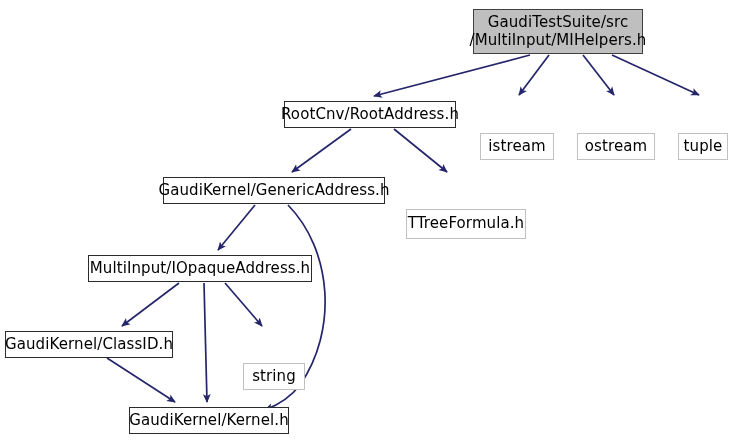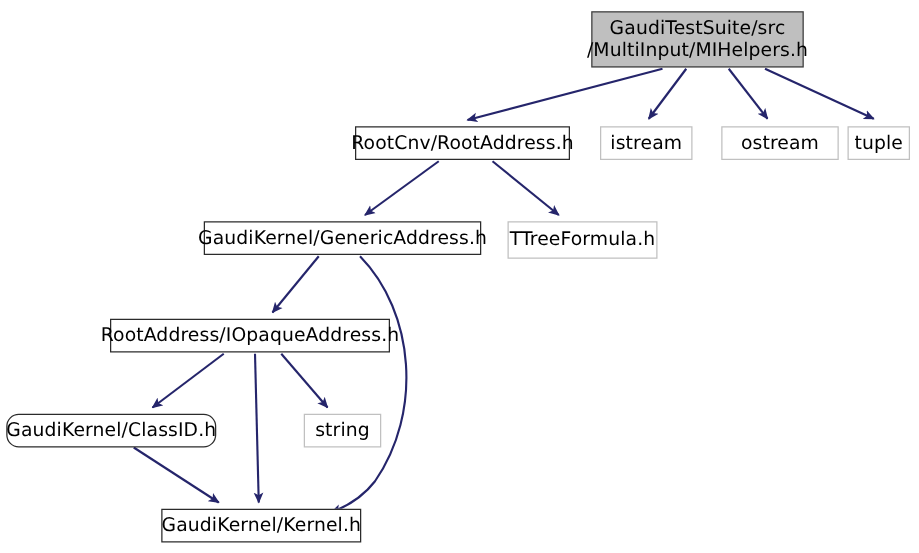--- a/index.html
+++ b/index.html
@@ -36,20 +36,21 @@
     font-size: 15px;
     letter-spacing: 0.1px;
   }
   .node.local {
     background: #ffffff;
     border: 1.6px solid #2b2b2b;
   }
   .node.system {
     background: #ffffff;
     border: 1.3px solid #c0c0c0;
+    margin-top: 32px;
   }
   .node.root {
     background: #bfbfbf;
     border: 1.6px solid #404040;
   }
 </style>
 </head>
 <body>
 
 <div id="canvas">
@@ -71,22 +72,22 @@
       <path d="M 179 283 L 122 326" fill="none" stroke="#25256b" stroke-width="1.7" marker-end="url(#arrow)"></path>
       <path d="M 225 283 L 262 326" fill="none" stroke="#25256b" stroke-width="1.7" marker-end="url(#arrow)"></path>
       <path d="M 204 283 L 207 402" fill="none" stroke="#25256b" stroke-width="1.7" marker-end="url(#arrow)"></path>
       <path d="M 107 358 L 175 402" fill="none" stroke="#25256b" stroke-width="1.7" marker-end="url(#arrow)"></path>
     </svg>
 
   <div class="node root" style="left: 473px; top: 9px; width: 170px; height: 45px;">GaudiTestSuite/src
 /MultiInput/MIHelpers.h</div>
   <div class="node local" style="left: 284px; top: 101px; width: 172px; height: 27px; text-align: center;">RootCnv/RootAddress.h</div>
   <div class="node system" style="left: 480px; top: 101px; width: 74px; height: 27px;">istream</div>
-  <div class="node system" style="left: 577px; top: 101px; width: 94px; height: 27px;">ostream</div>
+  <div class="node system" style="left: 577px; top: 101px; width: 78px; height: 27px;">ostream</div>
   <div class="node system" style="left: 678px; top: 101px; width: 50px; height: 27px;">tuple</div>
   <div class="node local" style="left: 163px; top: 177px; width: 222px; height: 27px;">GaudiKernel/GenericAddress.h</div>
   <div class="node system" style="left: 406px; top: 177px; width: 120px; height: 30px;">TTreeFormula.h</div>
-  <div class="node local" style="left: 88px; top: 255px; width: 224px; height: 27px;">RootAddress/IOpaqueAddress.h</div>
-  <div class="node local" style="left: 5px; top: 331px; width: 168px; height: 27px; border-radius: 10px;">GaudiKernel/ClassID.h</div>
+  <div class="node local" style="left: 88px; top: 255px; width: 224px; height: 27px;">MultiInput/IOpaqueAddress.h</div>
+  <div class="node local" style="left: 5px; top: 331px; width: 168px; height: 27px;">GaudiKernel/ClassID.h</div>
   <div class="node system" style="left: 243px; top: 331px; width: 62px; height: 27px;">string</div>
   <div class="node local" style="left: 129px; top: 407px; width: 160px; height: 27px;">GaudiKernel/Kernel.h</div>
 
 </div>
 
 </body></html>

